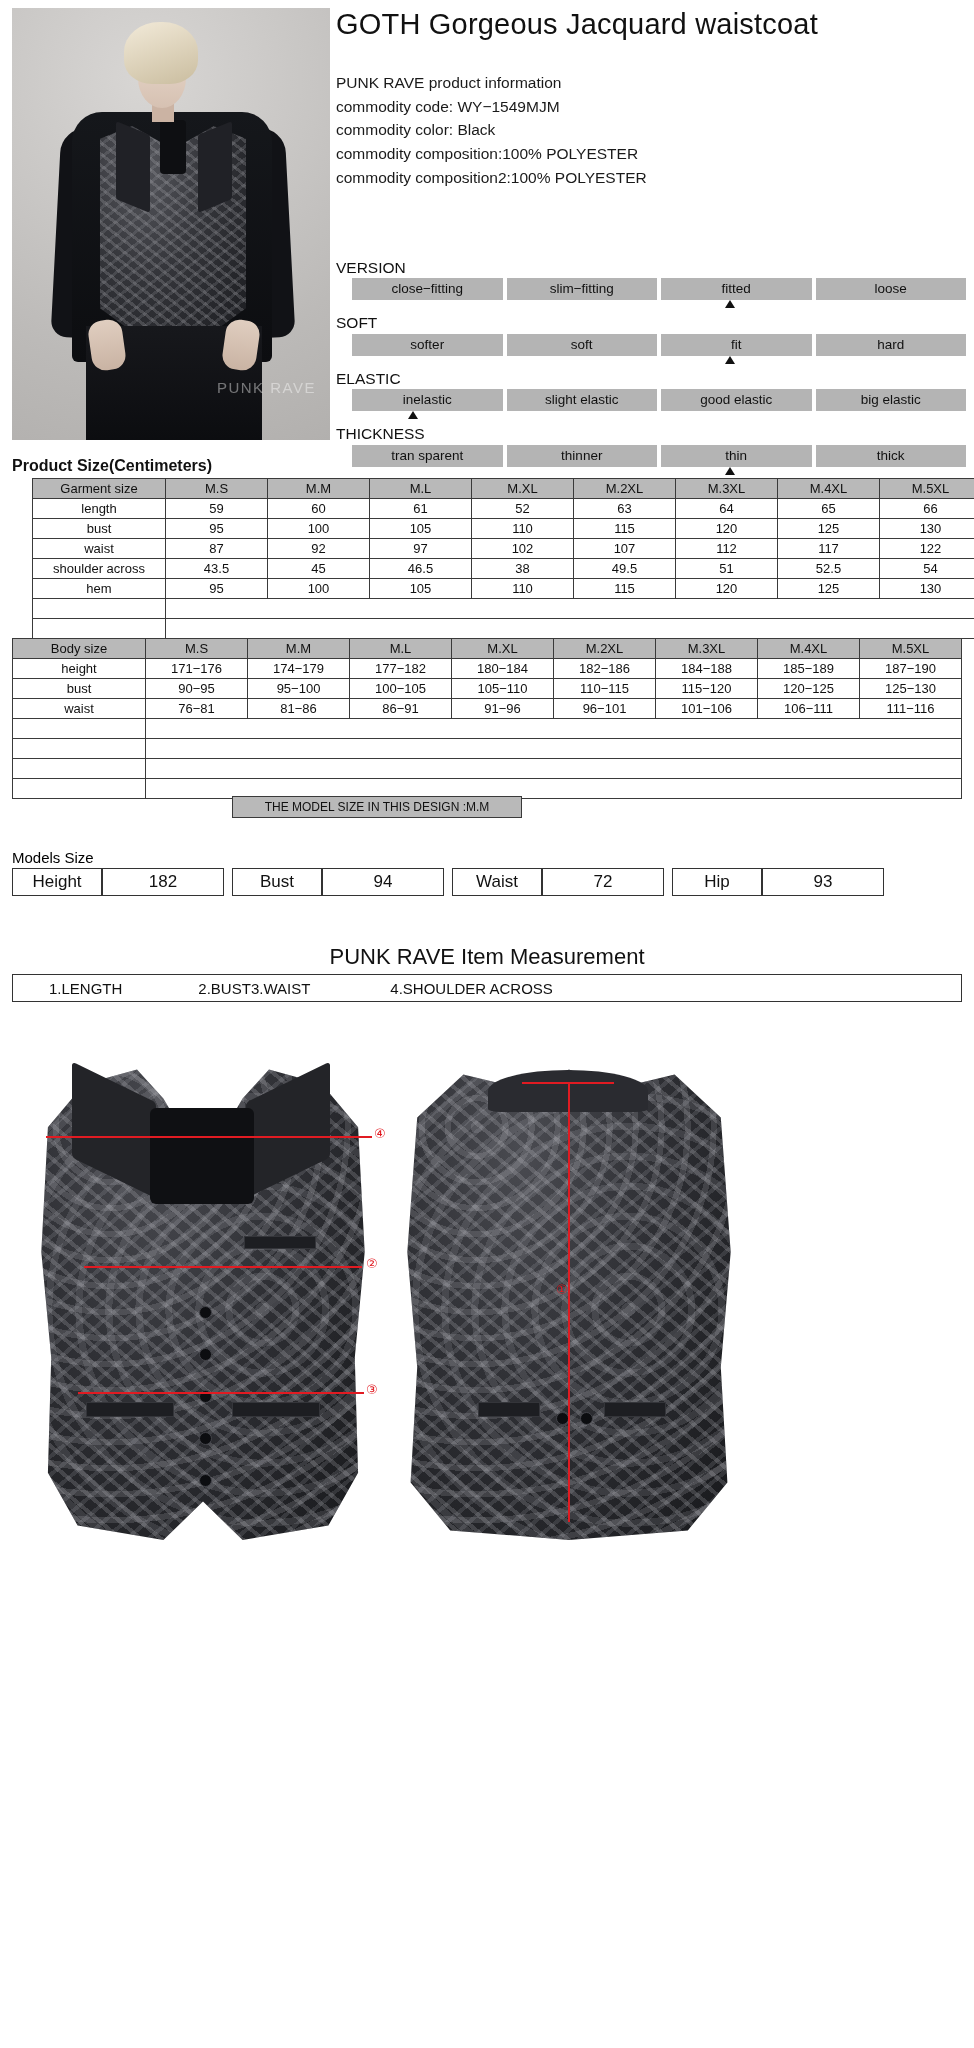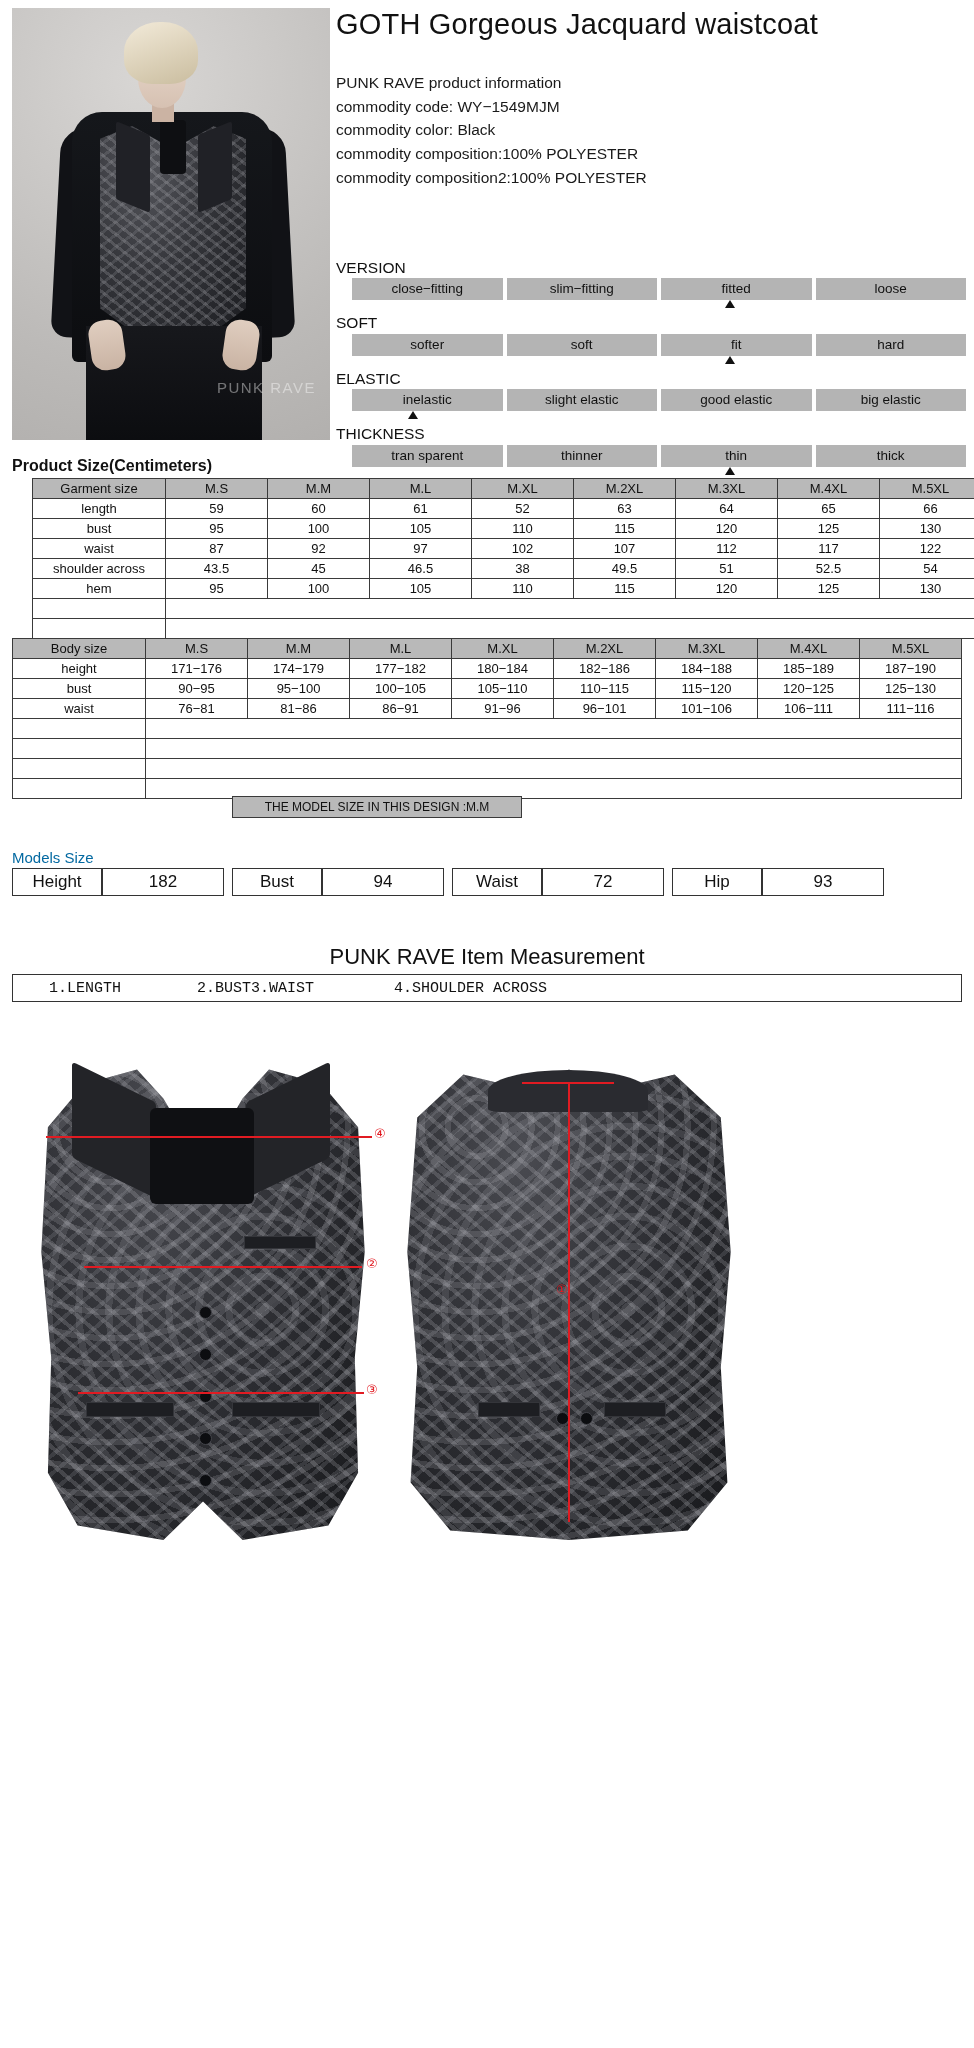--- a/index.html
+++ b/index.html
@@ -95,33 +95,33 @@
   table.sz th.lbl{width:132px;}
   .tbl1{position:absolute;left:12px;top:478px;margin-left:20px;}
   .tbl2{position:absolute;left:12px;top:638px;}
 
   .model-note{
     position:absolute;left:232px;top:796px;width:288px;height:20px;
     background:#b9b9b9;border:1px solid #3a3a3a;
     font-size:12px;text-align:center;line-height:20px;color:#111;
   }
 
-  .models-size-label{position:absolute;left:12px;top:849px;font-size:15px;color:#0369a1;}
+  .models-size-label{position:absolute;left:12px;top:849px;font-size:15px;color:#000000;}
   .models-row{position:absolute;left:12px;top:868px;display:flex;}
   .ms-pair{display:flex;margin-right:8px;}
   .ms-k,.ms-v{border:1px solid #333;height:26px;line-height:26px;font-size:17px;text-align:center;color:#111;}
   .ms-k{width:88px;}
   .ms-v{width:120px;}
 
   
   .meas-title{position:absolute;left:0;top:944px;width:974px;text-align:center;
               font-size:22px;color:#111;}
   .meas-legend{position:absolute;left:12px;top:974px;width:948px;height:26px;
                border:1px solid #333;display:flex;align-items:center;}
-  .meas-item{font-size:15px;color:#111;font-family:Liberation Mono, monospace;}
+  .meas-item{font-size:15px;color:#111;}
   .meas-item.i1{margin-left:36px;}
   .meas-item.i2{margin-left:76px;}
   .meas-item.i3{}
   .meas-item.i4{margin-left:80px;}
 
   
   .diagrams{position:absolute;left:0;top:1030px;width:974px;height:1010px;}
   .vest{
     position:absolute;top:30px;
     background:

